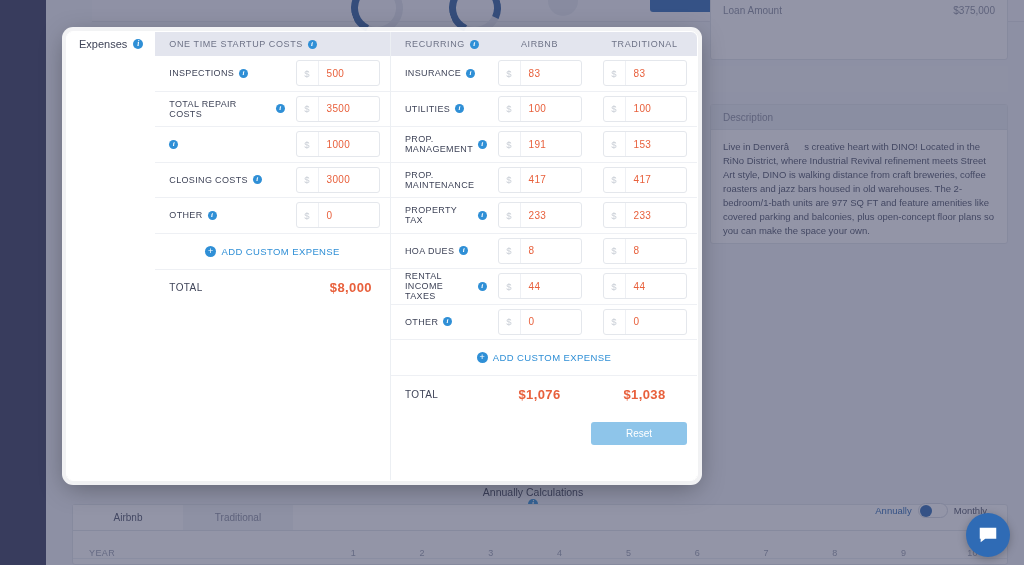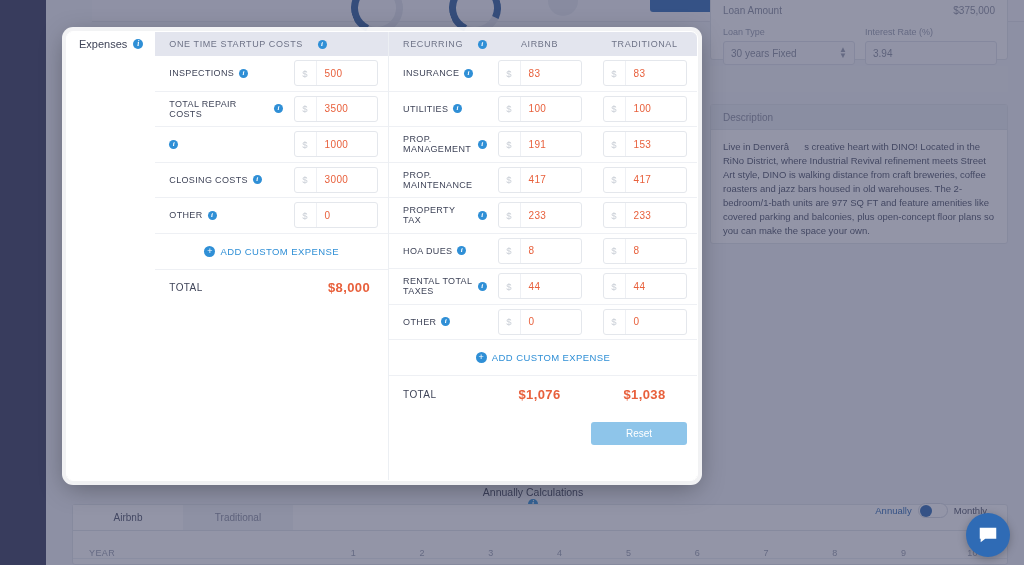--- a/index.html
+++ b/index.html
@@ -172,21 +172,21 @@
     position: relative;
   }
   .col-left { width: 258px; border-right: 1px solid #eceff3; }
   .col-right { flex: 1; }
 
   .col-head {
     height: 24px; background: #e3e5ee;
     display: flex; align-items: center;
     font-size: 9px; color: #6e7387; letter-spacing: .6px;
   }
-  .col-head .title-cell { padding-left: 14px; display: flex; align-items: center; gap: 15px; flex: 1;}
+  .col-head .title-cell { padding-left: 14px; display: flex; align-items: center; gap: 5px; flex: 1;}
   .col-head .sub-cell { width: 105px; text-align: center; }
 
   .exp-row {
     height: 35.5px; display: flex; align-items: center;
     border-bottom: 1px solid #eef0f4;
     font-size: 9px; color: #3f4458; letter-spacing: .35px;
   }
   .exp-label { padding-left: 14px; display: flex; align-items: center; gap: 5px; flex: 1; }
   .exp-input-cell { width: 105px; display: flex; justify-content: center; }
   .money-input {
@@ -257,35 +257,20 @@
     <div class="donut-sm"></div>
     <div class="bg-topbtn"></div>
   </div>
 
   <div class="bg-card" id="spacer-card"></div>
 
   <div class="bg-card" id="loan-card">
     <div class="loan-row">
       <span>Loan Amount</span>
       <span>$375,000</span>
-    </div>
-    <div class="field-group">
-      <div class="field">
-        <div class="field-label">Loan Type</div>
-        <div class="field-box wide">
-          <span>30 years Fixed</span>
-          <span class="spinner-ico">▲<br>▼</span>
-        </div>
-      </div>
-      <div class="field">
-        <div class="field-label">Interest Rate (%)</div>
-        <div class="field-box wide">
-          <span>3.94</span>
-        </div>
-      </div>
     </div>
   </div>
 
   <div class="bg-card" id="desc-card">
     <div class="desc-head">Description</div>
     <div class="desc-body">Live in Denverâs creative heart with DINO! Located in the RiNo District, where Industrial Revival refinement meets Street Art style, DINO is walking distance from craft breweries, coffee roasters and jazz bars housed in old warehouses. The 2-bedroom/1-bath units are 977 SQ FT and feature amenities like covered parking and balconies, plus open-concept floor plans so you can make the space your own.</div>
   </div>
 
   <div id="annual-section">
     <div class="annual-title">
@@ -530,21 +515,21 @@
             </span>
             <span class="exp-input-cell">
               <div class="money-input">
                 <span class="money-prefix">$</span>
                 <span class="money-value">8</span>
               </div>
             </span>
           </div>
           <div class="exp-row">
             <span class="exp-label">
-              <span>RENTAL TOTAL TAXES</span>
+              <span>RENTAL INCOME TAXES</span>
               <span class="info-ico">i</span>
             </span>
             <span class="exp-input-cell">
               <div class="money-input">
                 <span class="money-prefix">$</span>
                 <span class="money-value">44</span>
               </div>
             </span>
             <span class="exp-input-cell">
               <div class="money-input">

